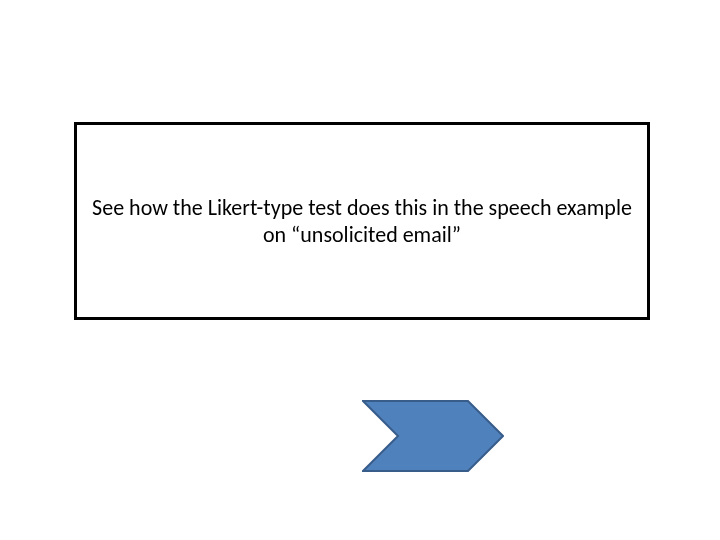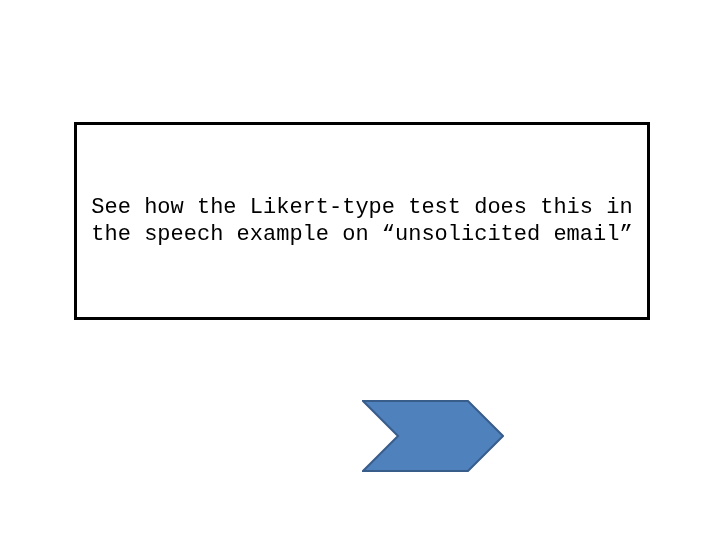--- a/index.html
+++ b/index.html
@@ -22,21 +22,20 @@
     top: 122px;
     width: 576px;
     height: 198px;
     border: 3px solid #000000;
     box-sizing: border-box;
     display: flex;
     align-items: center;
     justify-content: center;
     text-align: center;
     padding: 12px 14px;
-    font-family: Liberation Mono, monospace;
   }
   .text-box p {
     margin: 0;
     font-size: 22px;
     line-height: 1.25;
     color: #000000;
   }
   .arrow {
     position: absolute;
     left: 362px;

